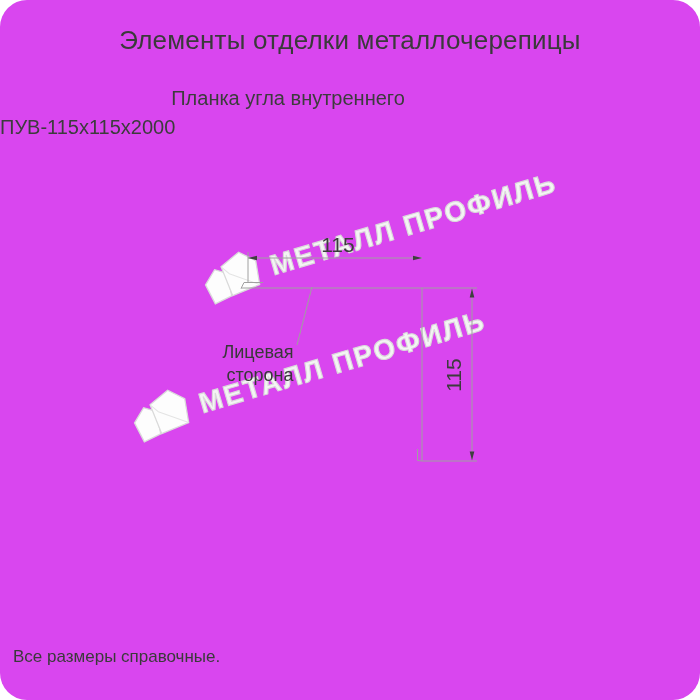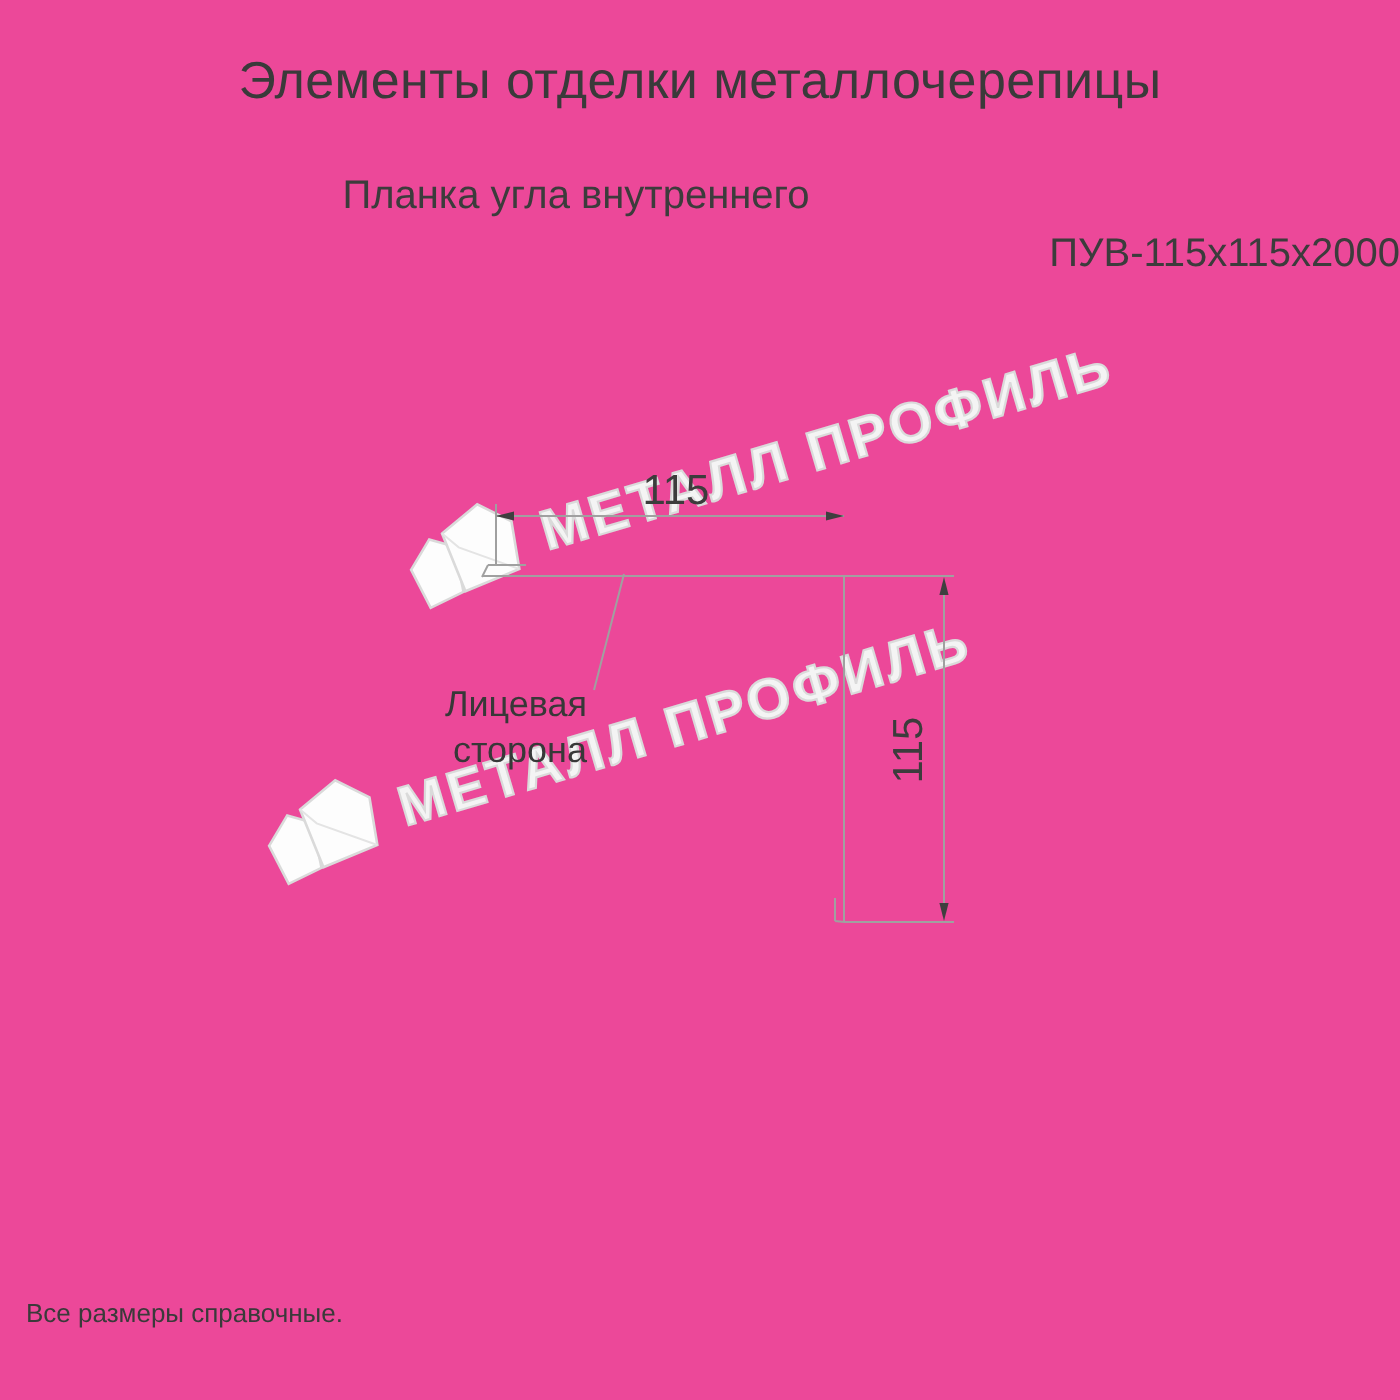--- a/index.html
+++ b/index.html
@@ -1,48 +1,48 @@
 <!DOCTYPE html>
 <html><head>
 <meta charset="utf-8">
 <style>
   html,body{margin:0;padding:0;background:#ffffff;}
   .page{
-    position:relative;width:700px;height:700px;background:#ec4899;overflow:hidden;
-    font-family:"Liberation Sans","DejaVu Sans",sans-serif;color:#3a3a3a;
+    position:relative;width:700px;height:700px;background:#d946ef;overflow:hidden;
+    font-family:"Liberation Sans","DejaVu Sans",sans-serif;color:#3a3a3a;border-radius:27px;
   }
   .title{
     position:absolute;top:25px;left:0;width:700px;text-align:center;
     font-size:26px;font-weight:400;color:#3a3a3a;letter-spacing:0.2px;
   }
   .product-name{
     position:absolute;top:87px;left:0;width:576px;text-align:center;
     font-size:20px;font-weight:400;color:#3c3c3c;
   }
   .product-code{
-    position:absolute;top:116px;left:0;width:700px;text-align:right;
+    position:absolute;top:116px;left:0;width:700px;text-align:left;
     font-size:20px;font-weight:400;color:#3c3c3c;
   }
   .wm{
     position:absolute;display:flex;align-items:center;gap:10px;
     transform-origin:0 50%;z-index:1;pointer-events:none;
   }
   .wm1{left:202px;top:258px;transform:rotate(-16.5deg);}
   .wm2{left:131px;top:396px;transform:rotate(-16.5deg);}
   .wm-text{
     font-size:28px;font-weight:bold;letter-spacing:2px;white-space:nowrap;
     color:#f4f4f4;-webkit-text-stroke:1.1px #dadada;
   }
   .diagram-svg{position:absolute;left:0;top:0;z-index:2;}
   .dim-text{font-family:"Liberation Sans","DejaVu Sans",sans-serif;font-size:21px;fill:#3c3c3c;}
   .label-text{font-family:"Liberation Sans","DejaVu Sans",sans-serif;font-size:18px;fill:#383838;}
   .thin{stroke:#a0a0a0;stroke-width:1;fill:none;}
   .arrow{fill:#3f3f3f;stroke:none;}
   .footer{
-    position:absolute;left:13px;top:648px;font-size:13px;line-height:17px;color:#3a3a3a;
+    position:absolute;left:13px;top:648px;font-size:17px;line-height:17px;color:#3a3a3a;
   }
 </style>
 </head>
 <body>
 
 <div class="page">
 
   <div class="title">Элементы отделки металлочерепицы</div>
   <div class="product-name">Планка угла внутреннего</div>
   <div class="product-code">ПУВ-115х115х2000</div>

